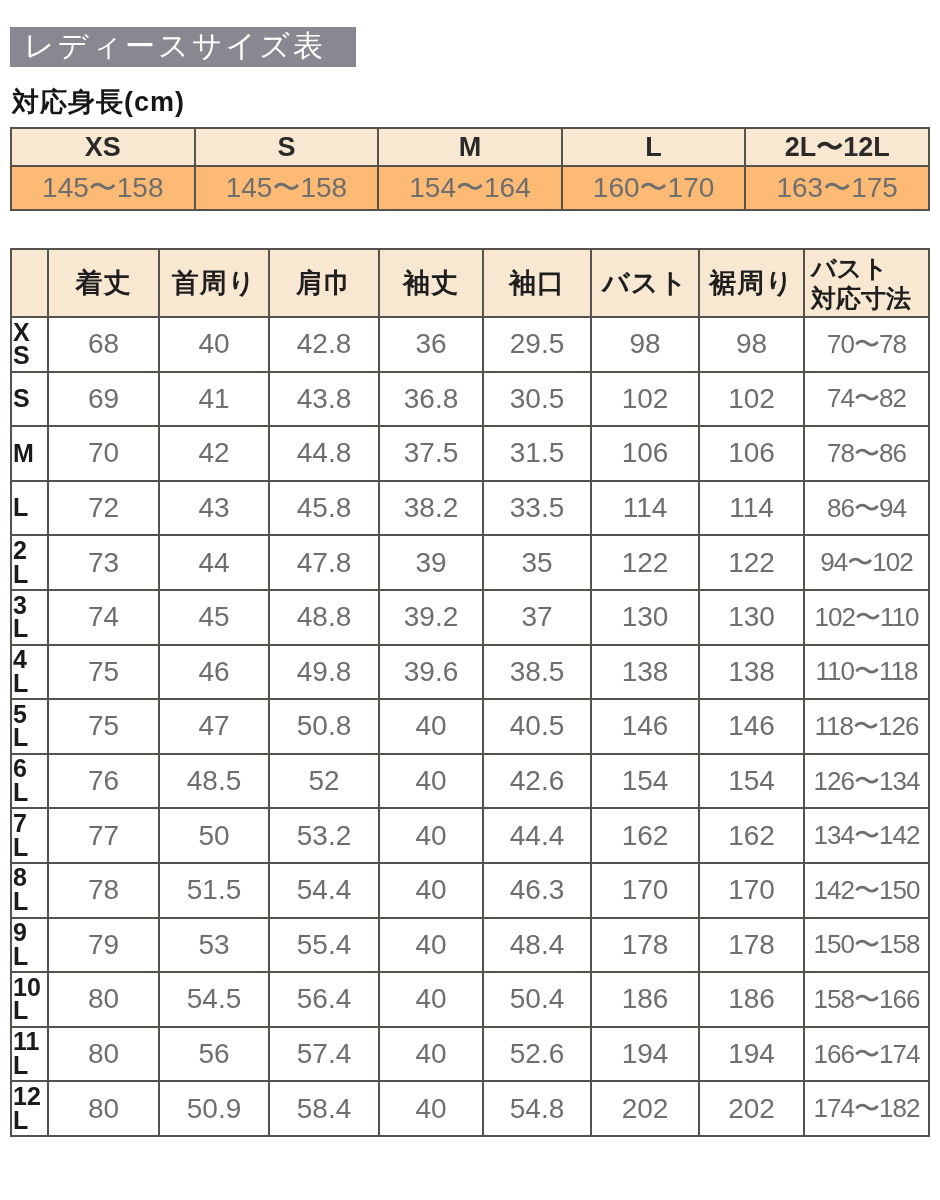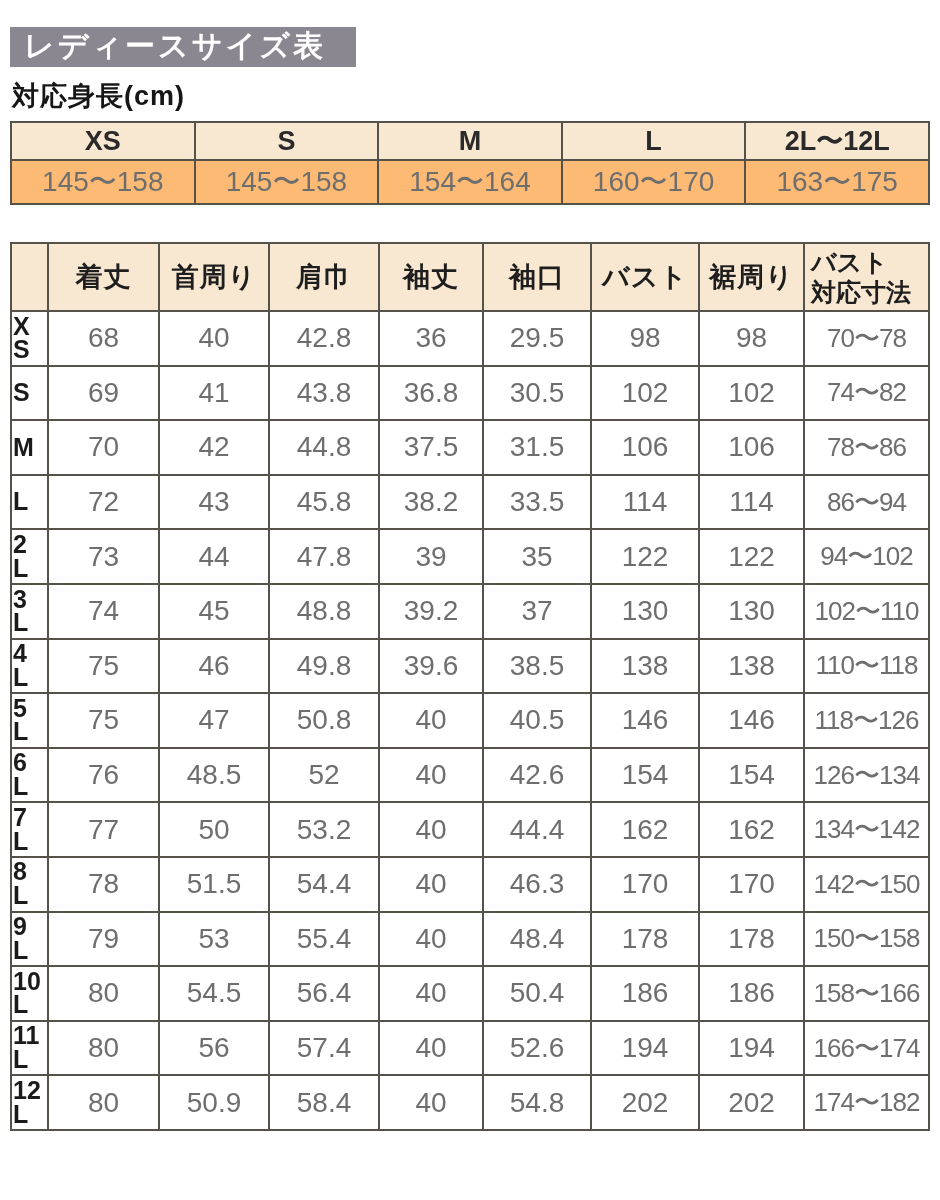--- a/index.html
+++ b/index.html
@@ -15,31 +15,31 @@
     font-family:"Liberation Sans", sans-serif;
     -webkit-font-smoothing:antialiased;
   }
   .page{padding:27px 10px 0 10px;box-sizing:border-box;}
 
   .title-bar{
     display:inline-block;
     background:var(--title-bg);
     color:#ffffff;
     font-size:30px;
-    font-weight:bold;
+    font-weight:normal;
     letter-spacing:3px;
     line-height:1.0;
     padding:4px 30px 6px 14px;
   }
   .subtitle{
     font-size:27px;
     font-weight:bold;
     color:#161616;
     letter-spacing:1px;
-    margin:11px 0 7px 2px;
+    margin:17px 0 7px 2px;
   }
 
   table{
     border-collapse:collapse;
     table-layout:fixed;
     width:920px;
   }
   th,td{
     border:2px solid var(--border);
     text-align:center;

